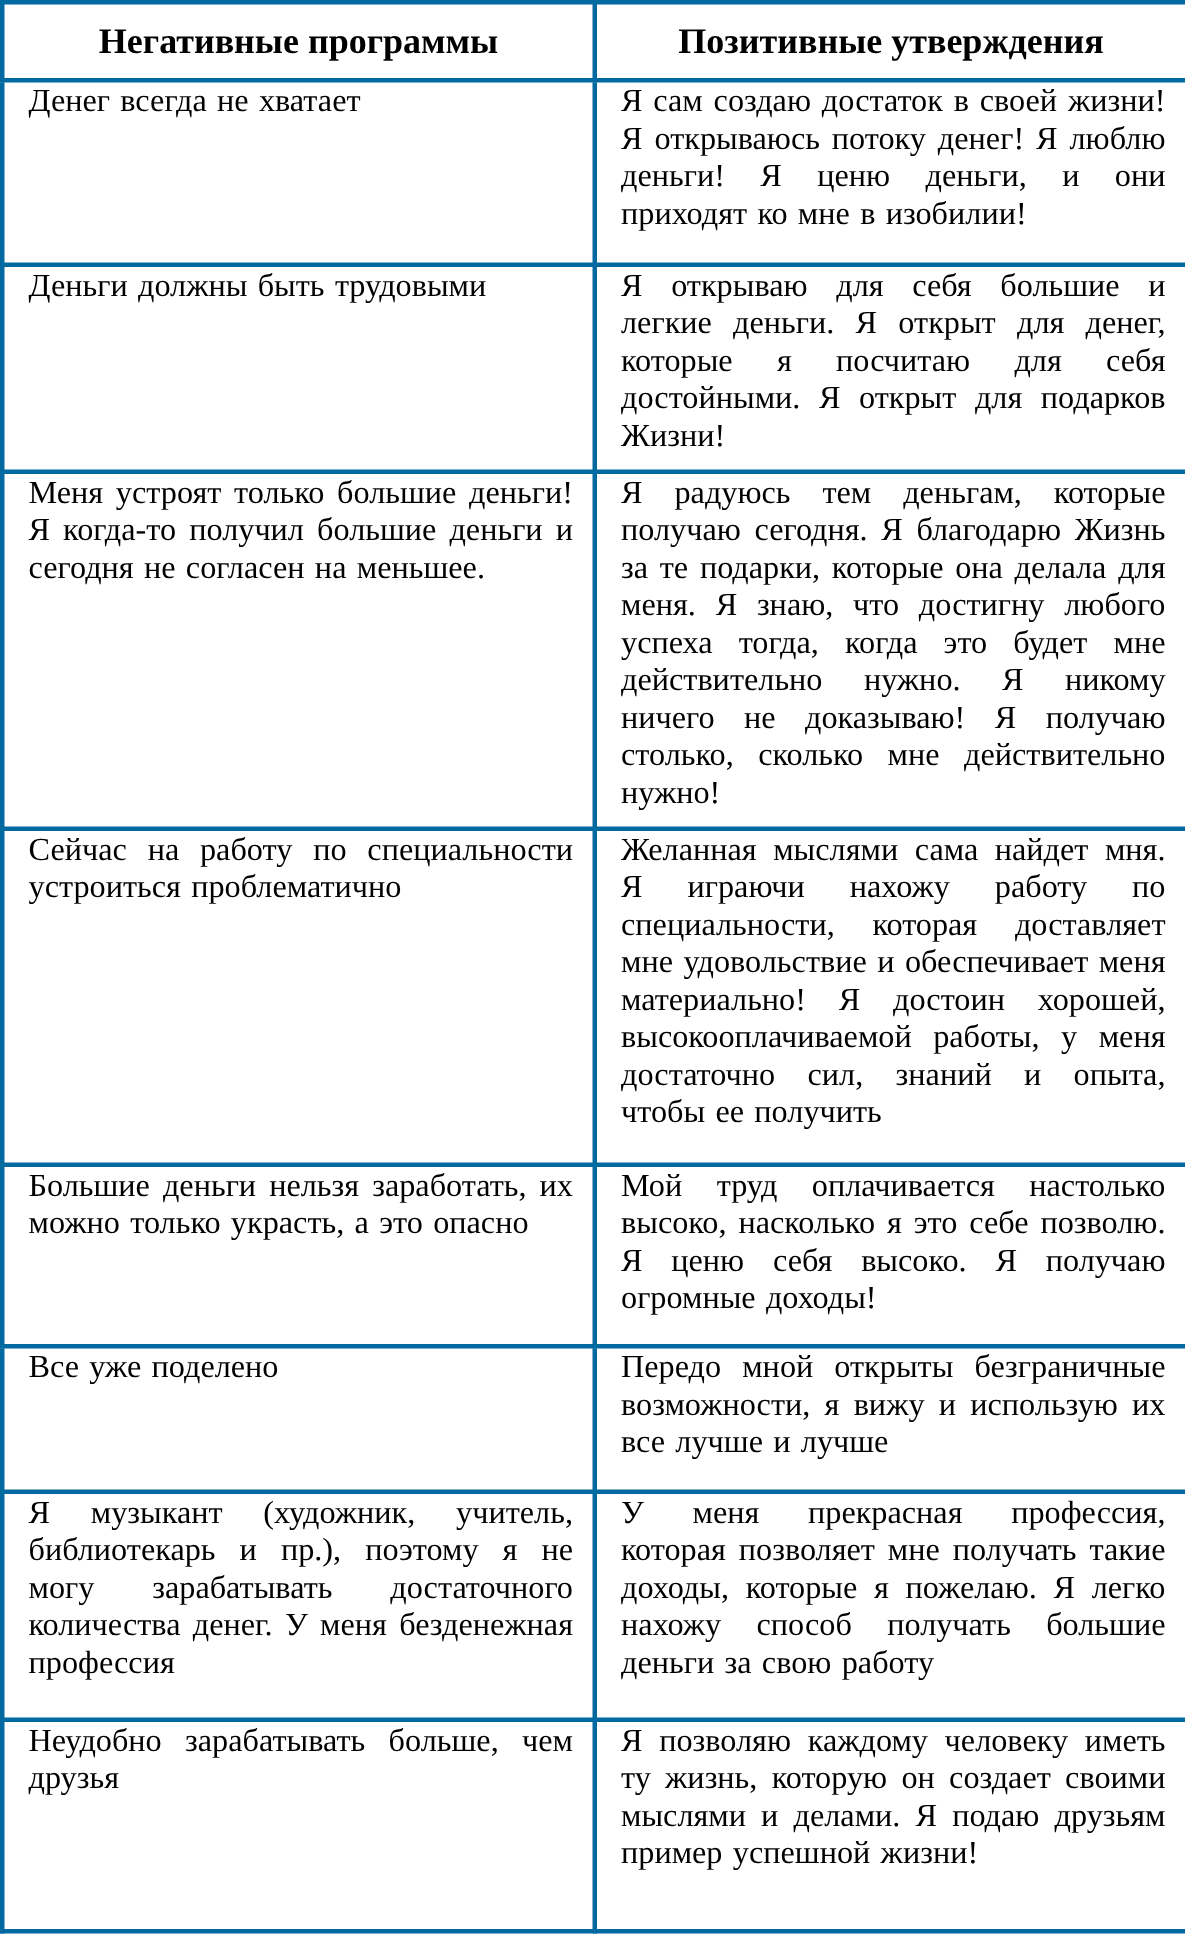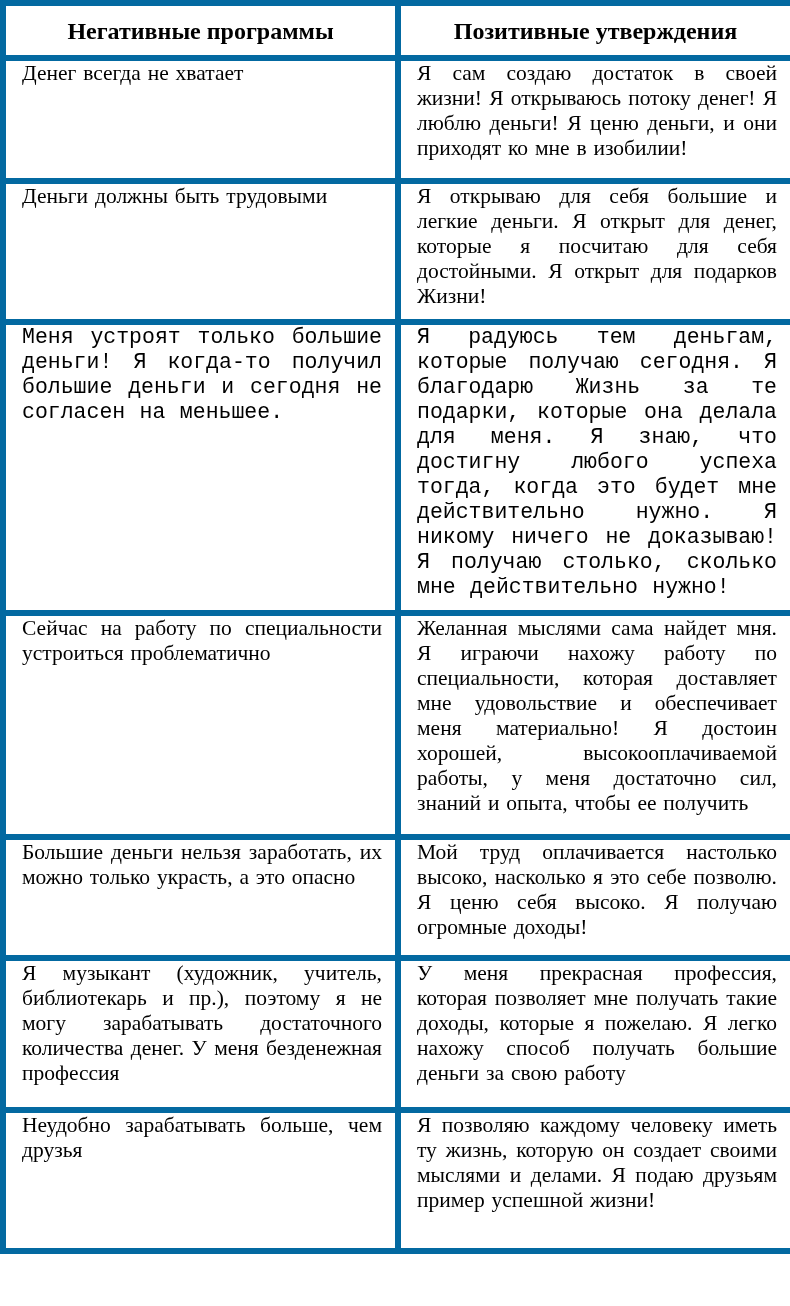--- a/index.html
+++ b/index.html
@@ -22,21 +22,21 @@
   table.affirmations-table {
     width: 790px;
     border-collapse: collapse;
     table-layout: fixed;
     border: 3px solid #0a0a0a;
   }
   table.affirmations-table col {
     width: 395px;
   }
   th, td {
-    border: 6px solid #0369a1;
+    border: 3px solid #0369a1;
     vertical-align: top;
     box-sizing: border-box;
     overflow: hidden;
   }
   th {
     font-weight: bold;
     font-size: 24px;
     line-height: 1.1;
     text-align: center;
     padding: 12px 6px 11px 6px;
@@ -47,21 +47,21 @@
     line-height: 25px;
     text-align: justify;
     padding: 0 13px 10px 16px;
     word-spacing: 1.5px;
     hyphens: auto;
     -webkit-hyphens: auto;
   }
   
   tr.r1 td { height: 123px; }
   tr.r2 td { height: 114px; }
-  tr.r3 td { height: 238px; font-family: Liberation Mono, monospace; }
+  tr.r3 td { height: 238px; }
   tr.r4 td { height: 224px; }
   tr.r5 td { height: 121px; }
   tr.r6 td { height: 97px;  }
   tr.r7 td { height: 152px; margin-top: 34px; }
   tr.r8 td { height: 141px; }
 </style>
 </head>
 <body>
 
 <div class="page">
@@ -90,20 +90,24 @@
         <td lang="ru">Я радуюсь тем деньгам, которые получаю сегодня. Я благодарю Жизнь за те подарки, которые она делала для меня. Я знаю, что достигну любого успеха тогда, когда это будет мне действительно нужно. Я никому ничего не доказываю! Я получаю столько, сколько мне действительно нужно!</td>
       </tr>
       <tr class="r4">
         <td lang="ru">Сейчас на работу по специальности устроиться проблематично</td>
         <td lang="ru">Желанная мыслями сама найдет мня. Я играючи нахожу работу по специальности, которая доставляет мне удовольствие и обеспечивает меня материально! Я достоин хорошей, высокооплачиваемой работы, у меня достаточно сил, знаний и опыта, чтобы ее получить</td>
       </tr>
       <tr class="r5">
         <td lang="ru">Большие деньги нельзя заработать, их можно только украсть, а это опасно</td>
         <td lang="ru">Мой труд оплачивается настолько высоко, насколько я это себе позволю. Я ценю себя высоко. Я получаю огромные доходы!</td>
       </tr>
+      <tr class="r6">
+        <td lang="ru">Все уже поделено</td>
+        <td lang="ru">Передо мной открыты безграничные возможности, я вижу и использую их все лучше и лучше</td>
+      </tr>
       <tr class="r7">
         <td lang="ru">Я музыкант (художник, учитель, библиотекарь и пр.), поэтому я не могу зарабатывать достаточного количества денег. У меня безденежная профессия</td>
         <td lang="ru">У меня прекрасная профессия, которая позволяет мне получать такие доходы, которые я пожелаю. Я легко нахожу способ получать большие деньги за свою работу</td>
       </tr>
       <tr class="r8">
         <td lang="ru">Неудобно зарабатывать больше, чем друзья</td>
         <td lang="ru">Я позволяю каждому человеку иметь ту жизнь, которую он создает своими мыслями и делами. Я подаю друзьям пример успешной жизни!</td>
       </tr>
     </tbody>
   </table>

